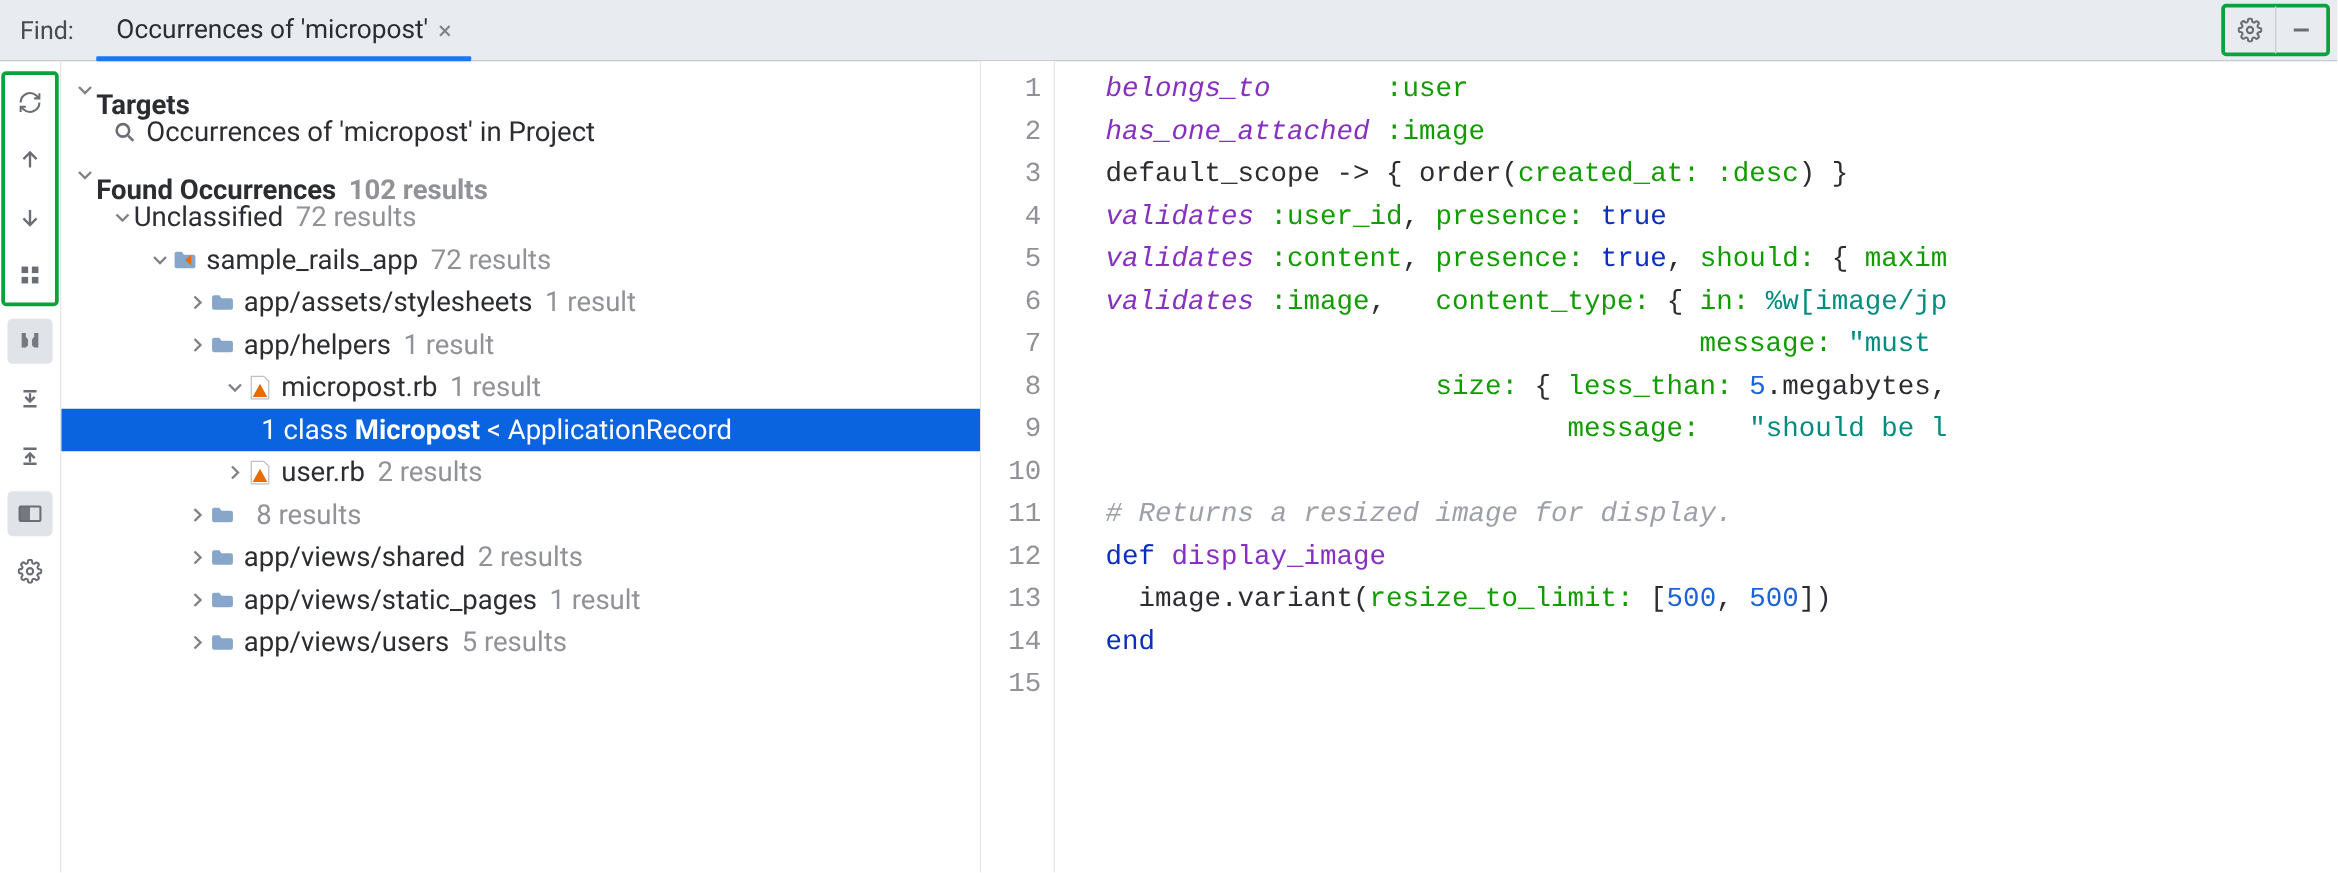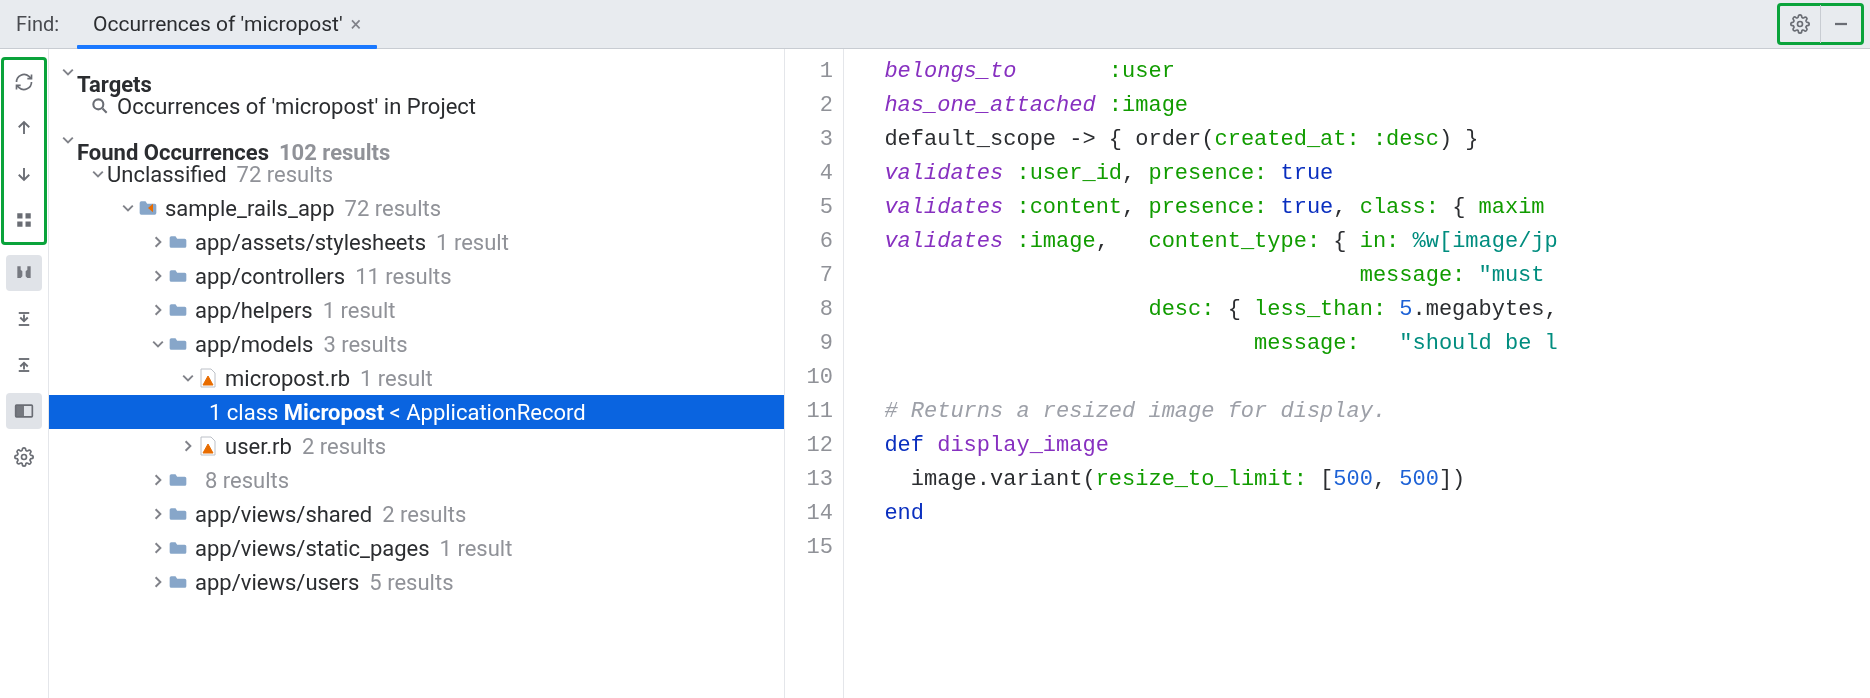--- a/index.html
+++ b/index.html
@@ -248,50 +248,22 @@
         <span class="chev">
             <svg viewBox="0 0 10 10">
               <path d="M3 1 L7 5 L3 9" fill="none" stroke="currentColor" stroke-width="1.6"></path>
             </svg>
           </span>
         <span class="icon folder">
             <svg width="20" height="16" viewBox="0 0 24 18">
               <path d="M2 4a2 2 0 0 1 2-2h5l2 3h9a2 2 0 0 1 2 2v7a2 2 0 0 1-2 2H4a2 2 0 0 1-2-2V4z"></path>
             </svg>
           </span>
-        <span class="label">app/controllers</span>
-        <span class="hint">11 results</span>
-      </div>
-      <div class="row ind3">
-        <span class="chev">
-            <svg viewBox="0 0 10 10">
-              <path d="M3 1 L7 5 L3 9" fill="none" stroke="currentColor" stroke-width="1.6"></path>
-            </svg>
-          </span>
-        <span class="icon folder">
-            <svg width="20" height="16" viewBox="0 0 24 18">
-              <path d="M2 4a2 2 0 0 1 2-2h5l2 3h9a2 2 0 0 1 2 2v7a2 2 0 0 1-2 2H4a2 2 0 0 1-2-2V4z"></path>
-            </svg>
-          </span>
         <span class="label">app/helpers</span>
         <span class="hint">1 result</span>
-      </div>
-      <div class="row ind3">
-        <span class="chev">
-            <svg viewBox="0 0 10 10">
-              <path d="M1 3 L5 7 L9 3" fill="none" stroke="currentColor" stroke-width="1.6"></path>
-            </svg>
-          </span>
-        <span class="icon folder">
-            <svg width="20" height="16" viewBox="0 0 24 18">
-              <path d="M2 4a2 2 0 0 1 2-2h5l2 3h9a2 2 0 0 1 2 2v7a2 2 0 0 1-2 2H4a2 2 0 0 1-2-2V4z"></path>
-            </svg>
-          </span>
-        <span class="label">app/models</span>
-        <span class="hint">3 results</span>
       </div>
       <div class="row ind4">
         <span class="chev">
             <svg viewBox="0 0 10 10">
               <path d="M1 3 L5 7 L9 3" fill="none" stroke="currentColor" stroke-width="1.6"></path>
             </svg>
           </span>
         <span class="icon ruby-file">
           <svg width="18" height="20" viewBox="0 0 18 20">
               <path class="bg" d="M2 1h10l4 4v14H2z" stroke="#bcc0c7" stroke-width="1"></path>
@@ -395,24 +367,24 @@
         <div>12</div>
         <div>13</div>
         <div>14</div>
         <div>15</div>
       </div>
       <div class="code">
         <div class="ln">  <span class="fn">belongs_to</span>       <span class="sym">:user</span></div>
         <div class="ln">  <span class="fn">has_one_attached</span> <span class="sym">:image</span></div>
         <div class="ln">  <span class="pl">default_scope</span> <span class="pl">-&gt; {</span> <span class="pl">order(</span><span class="sym">created_at:</span> <span class="sym">:desc</span><span class="pl">) }</span></div>
         <div class="ln">  <span class="fn">validates</span> <span class="sym">:user_id</span><span class="pl">,</span> <span class="sym">presence:</span> <span class="kw">true</span></div>
-        <div class="ln">  <span class="fn">validates</span> <span class="sym">:content</span><span class="pl">,</span> <span class="sym">presence:</span> <span class="kw">true</span><span class="pl">,</span> <span class="sym">class:</span> <span class="pl">{</span> <span class="sym">maxim</span></div>
+        <div class="ln">  <span class="fn">validates</span> <span class="sym">:content</span><span class="pl">,</span> <span class="sym">presence:</span> <span class="kw">true</span><span class="pl">,</span> <span class="sym">should:</span> <span class="pl">{</span> <span class="sym">maxim</span></div>
         <div class="ln">  <span class="fn">validates</span> <span class="sym">:image</span><span class="pl">,</span>   <span class="sym">content_type:</span> <span class="pl">{</span> <span class="sym">in:</span> <span class="str">%w[image/jp</span></div>
         <div class="ln">                                      <span class="sym">message:</span> <span class="str">"must </span></div>
-        <div class="ln">                      <span class="sym">desc:</span> <span class="pl">{</span> <span class="sym">less_than:</span> <span class="num">5</span><span class="pl">.megabytes,</span></div>
+        <div class="ln">                      <span class="sym">size:</span> <span class="pl">{</span> <span class="sym">less_than:</span> <span class="num">5</span><span class="pl">.megabytes,</span></div>
         <div class="ln">                              <span class="sym">message:</span>   <span class="str">"should be l</span></div>
         <div class="ln"> </div>
         <div class="ln">  <span class="cmt"># Returns a resized image for display.</span></div>
         <div class="ln">  <span class="kw">def</span> <span class="fn" style="font-style:normal;color:#8730c0">display_image</span></div>
         <div class="ln">    <span class="pl">image.variant(</span><span class="sym">resize_to_limit:</span> <span class="pl">[</span><span class="num">500</span><span class="pl">,</span> <span class="num">500</span><span class="pl">])</span></div>
         <div class="ln">  <span class="kw">end</span></div>
       </div>
     </div>
   </div>
 </div>

